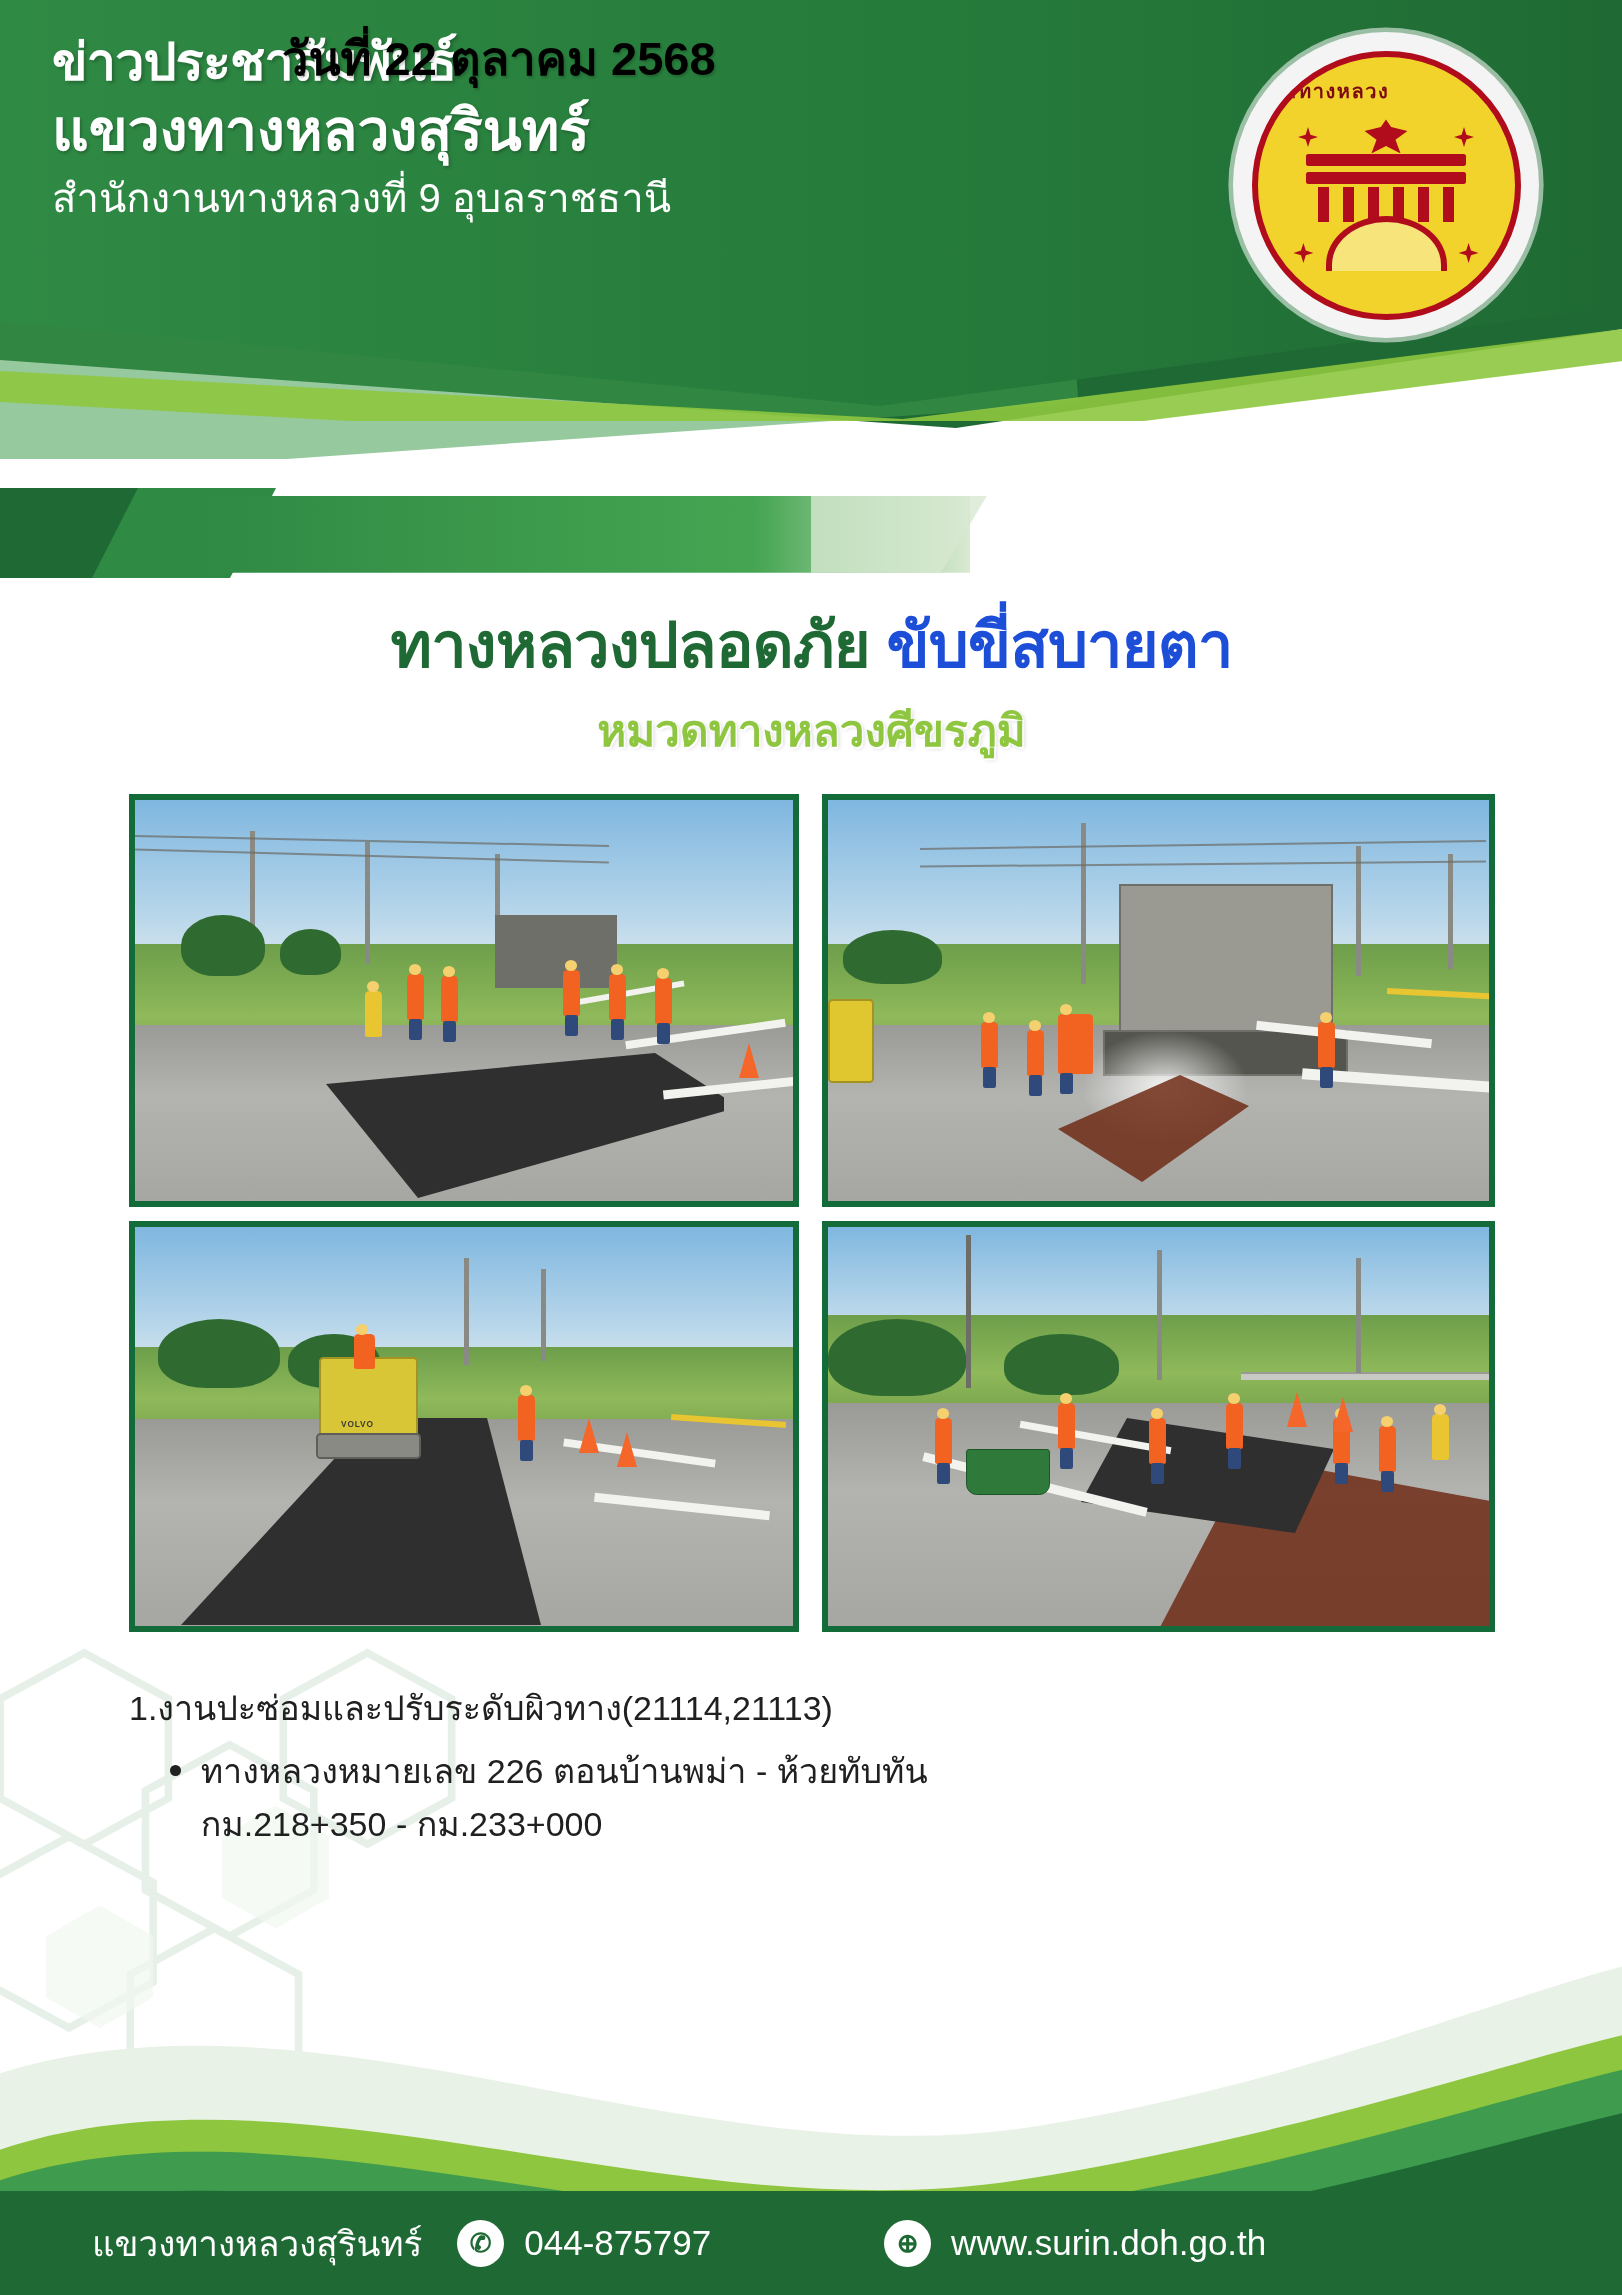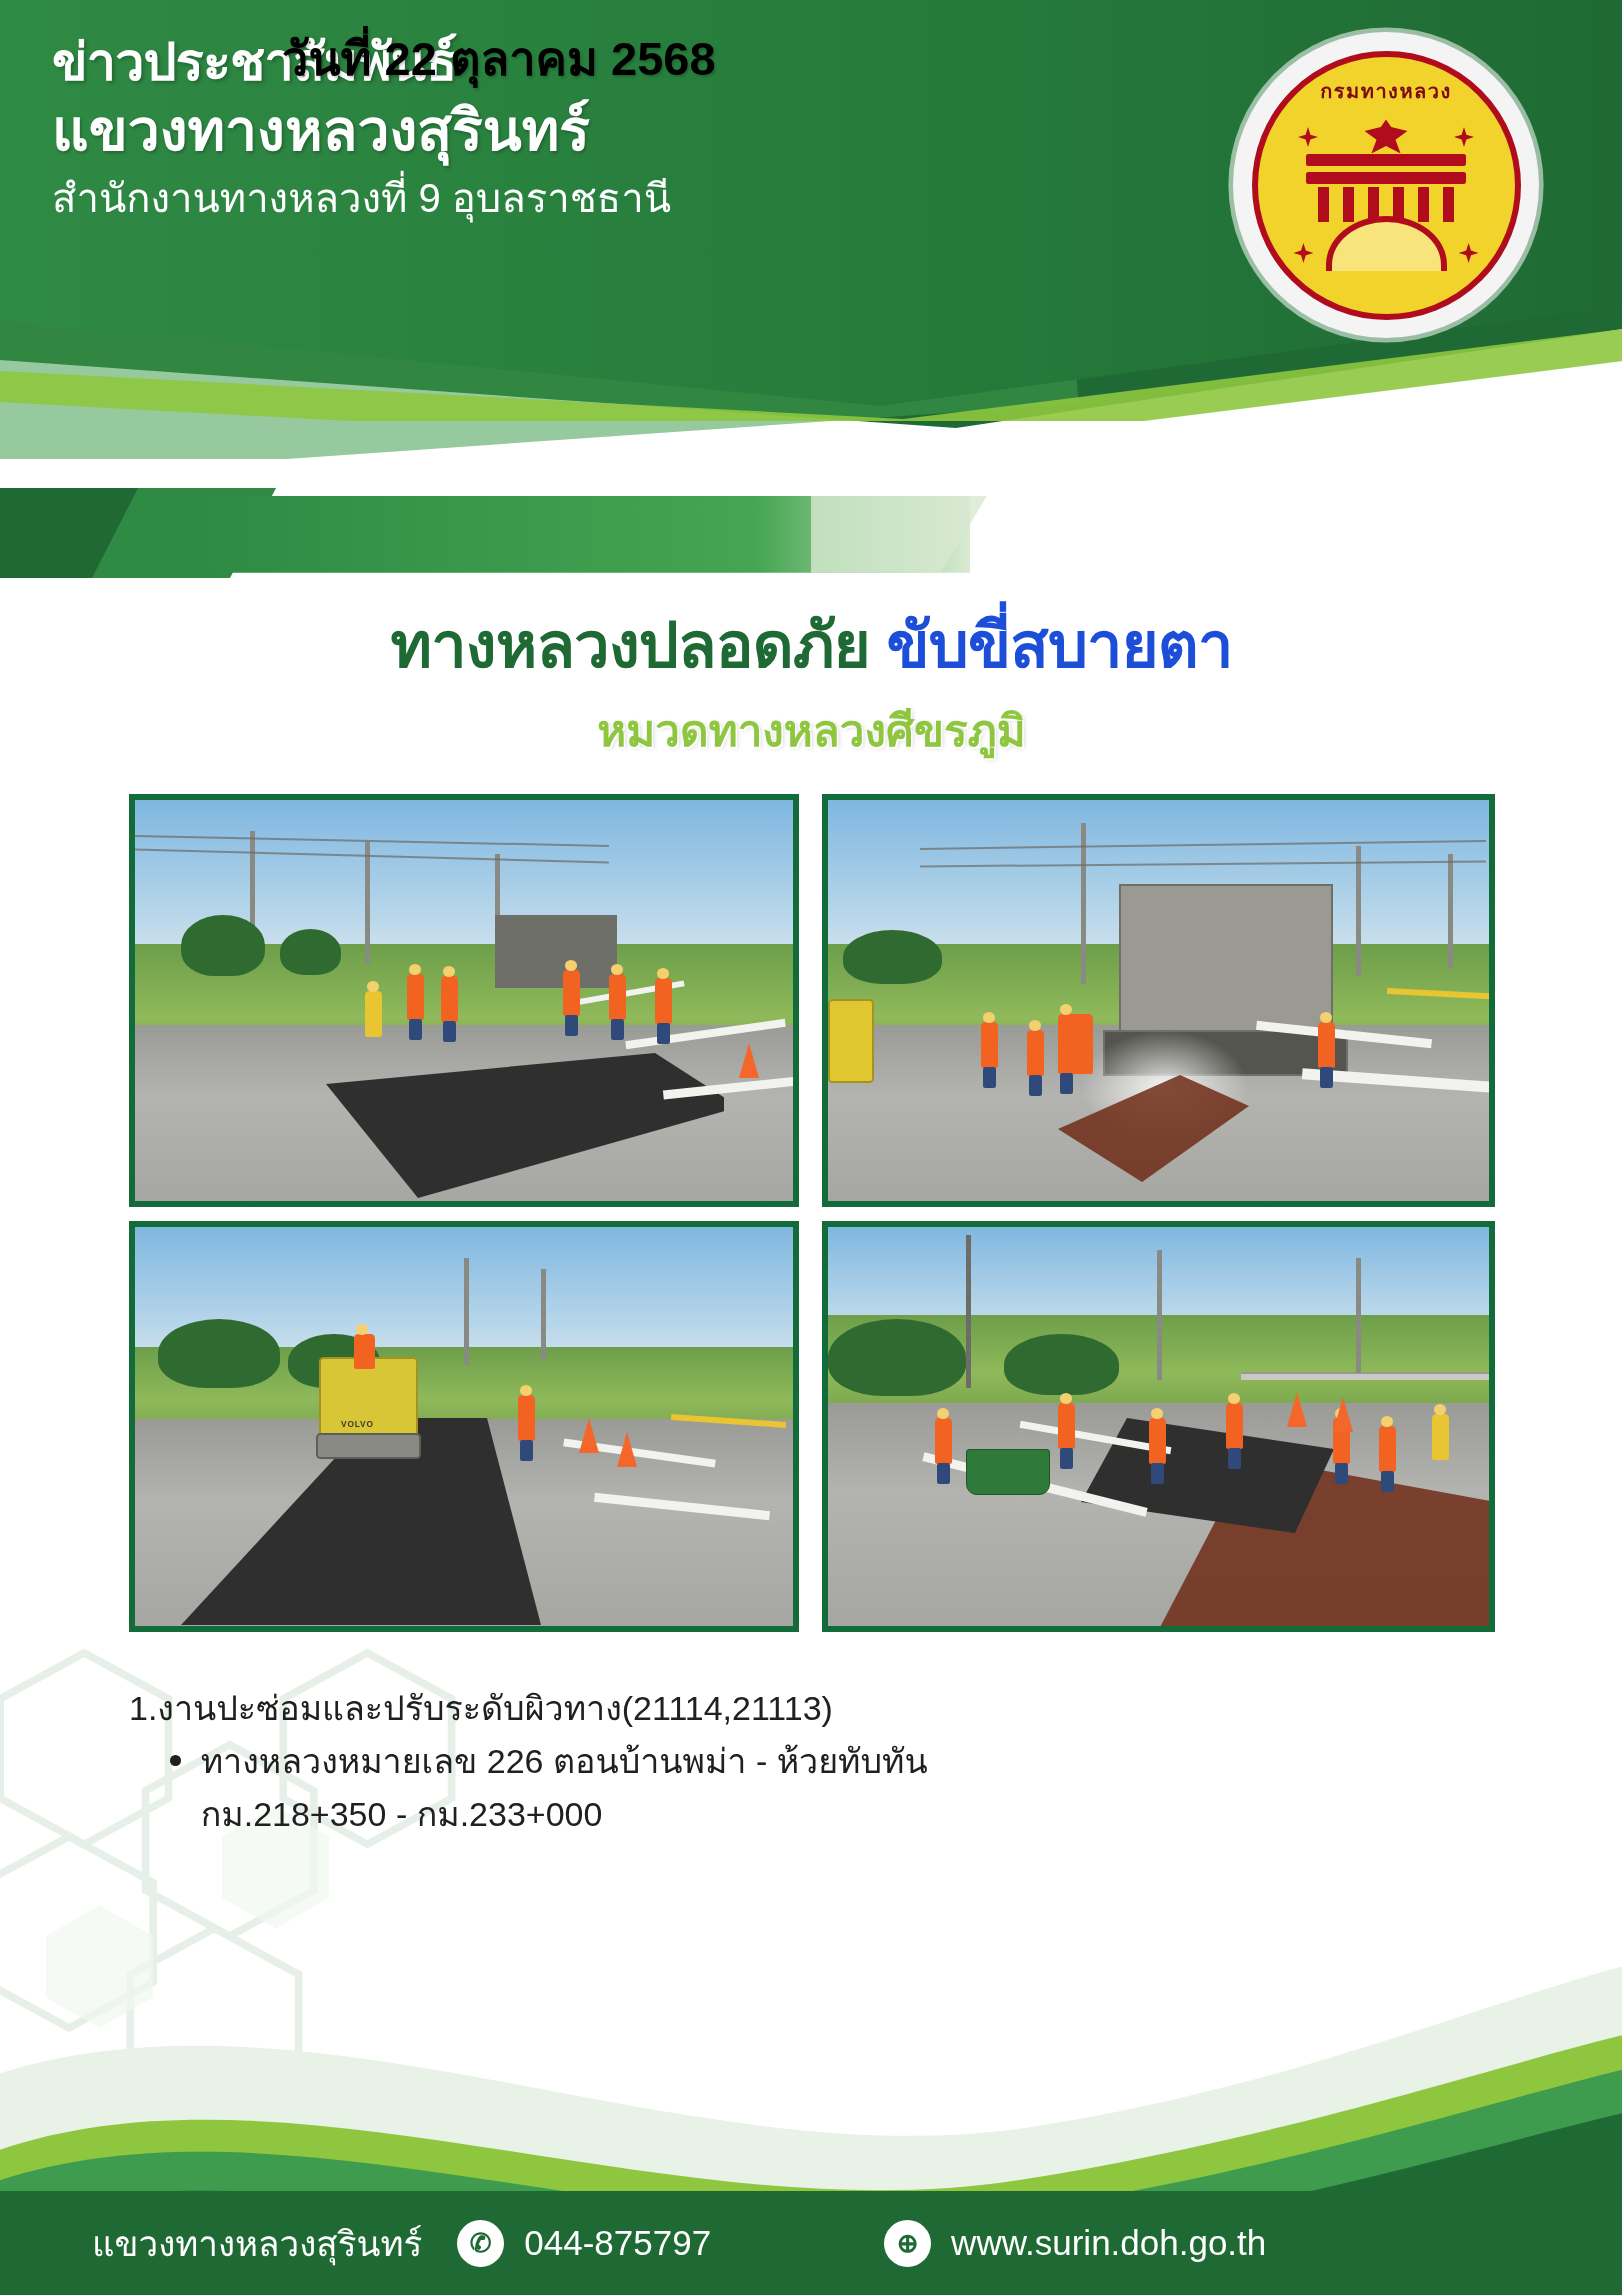--- a/index.html
+++ b/index.html
@@ -100,21 +100,21 @@
     border-radius: 50%;
     background: #f2d32c;
     border: 6.9px solid #b00c1c;
     position: relative;
     display: flex; align-items: center; justify-content: center;
     overflow: hidden;
   }
   .logo-ring-text {
     position: absolute;
     top: 18.4px; left: 0; width: 100%;
-    text-align: center;
+    text-align: left;
     font-size: 20px;
     color: #7d0a13;
     font-weight: bold;
     letter-spacing: 1.5px;
   }
   .logo-emblem {
     position: relative;
     width: 176px; height: 145px;
     margin-top: 20px;
   }
@@ -283,21 +283,21 @@
   
   .body-text {
     position: absolute;
     top: 1683px; left: 129px;
     width: 1301px;
     color: #202020;
   }
   .bt-line1 { font-size: 34px; line-height: 1.5; }
   .bt-bullet {
     display: flex; align-items: flex-start;
-    margin-top: 1px; padding-left: 41px;
+    margin-top: 11px; padding-left: 41px;
     font-size: 34px; line-height: 1.55;
   }
   .bt-bullet .dot {
     width: 10.7px; height: 10.7px; border-radius: 50%;
     background: #202020; margin: 20px 20px 0 0; flex: 0 0 auto;
   }
   .bt-bullet .txt span { display: block; }
 
   
   .bottom-wave {

